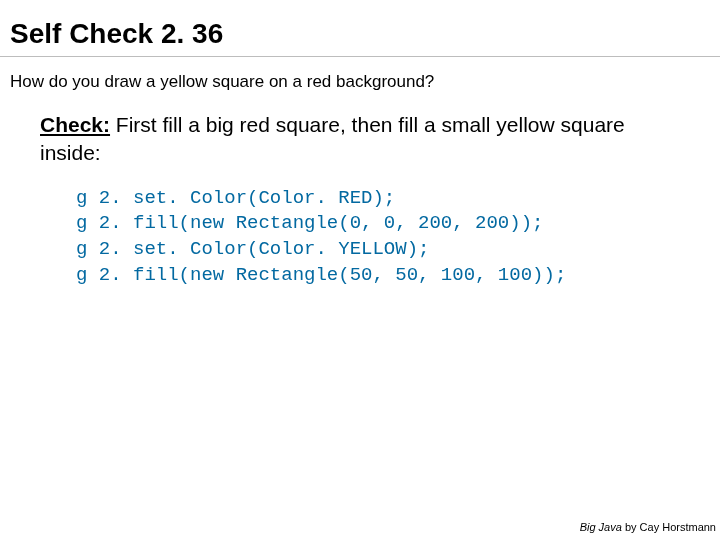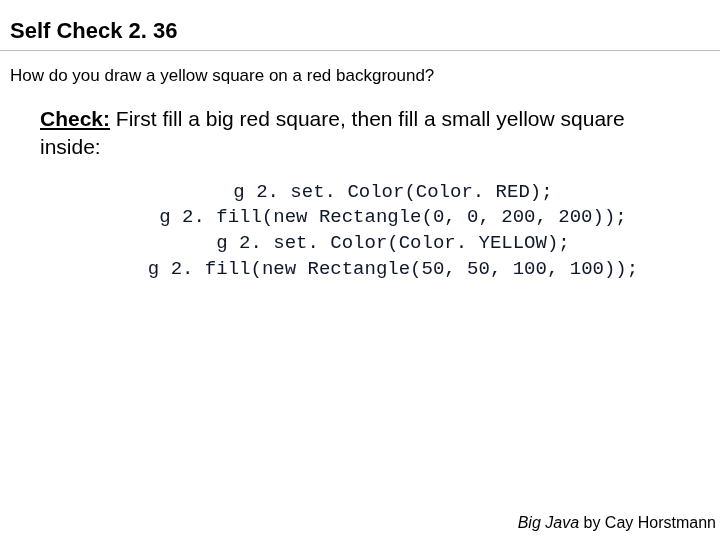--- a/index.html
+++ b/index.html
@@ -12,21 +12,21 @@
     color: #000000;
     overflow: hidden;
   }
   .slide {
     position: relative;
     width: 720px;
     height: 540px;
     box-sizing: border-box;
   }
   .title {
-    font-size: 22px;
+    font-size: 28px;
     font-weight: bold;
     padding: 18px 10px 6px 10px;
   }
   .title-rule {
     border: none;
     border-top: 1px solid #bdbdbd;
     margin: 0 0 0 0;
   }
   .question {
     font-size: 17px;
@@ -41,29 +41,28 @@
   .answer-label {
     font-weight: bold;
     text-decoration: underline;
   }
   .code-block {
     font-family: "Courier New", Courier, monospace;
     font-size: 19px;
     padding: 10px 10px 10px 76px;
     white-space: pre;
     line-height: 1.35;
-    color: #0f172a;
-    text-align: center;
+    color: #0369a1;
   }
   .footer {
     position: absolute;
     right: 4px;
     bottom: 6px;
     text-align: right;
-    font-size: 16px;
+    font-size: 11px;
     line-height: 1.3;
     color: #000000;
     margin-left: 47px;
   }
   .book-title {
     font-style: italic;
   }
 </style>
 </head>
 <body>

